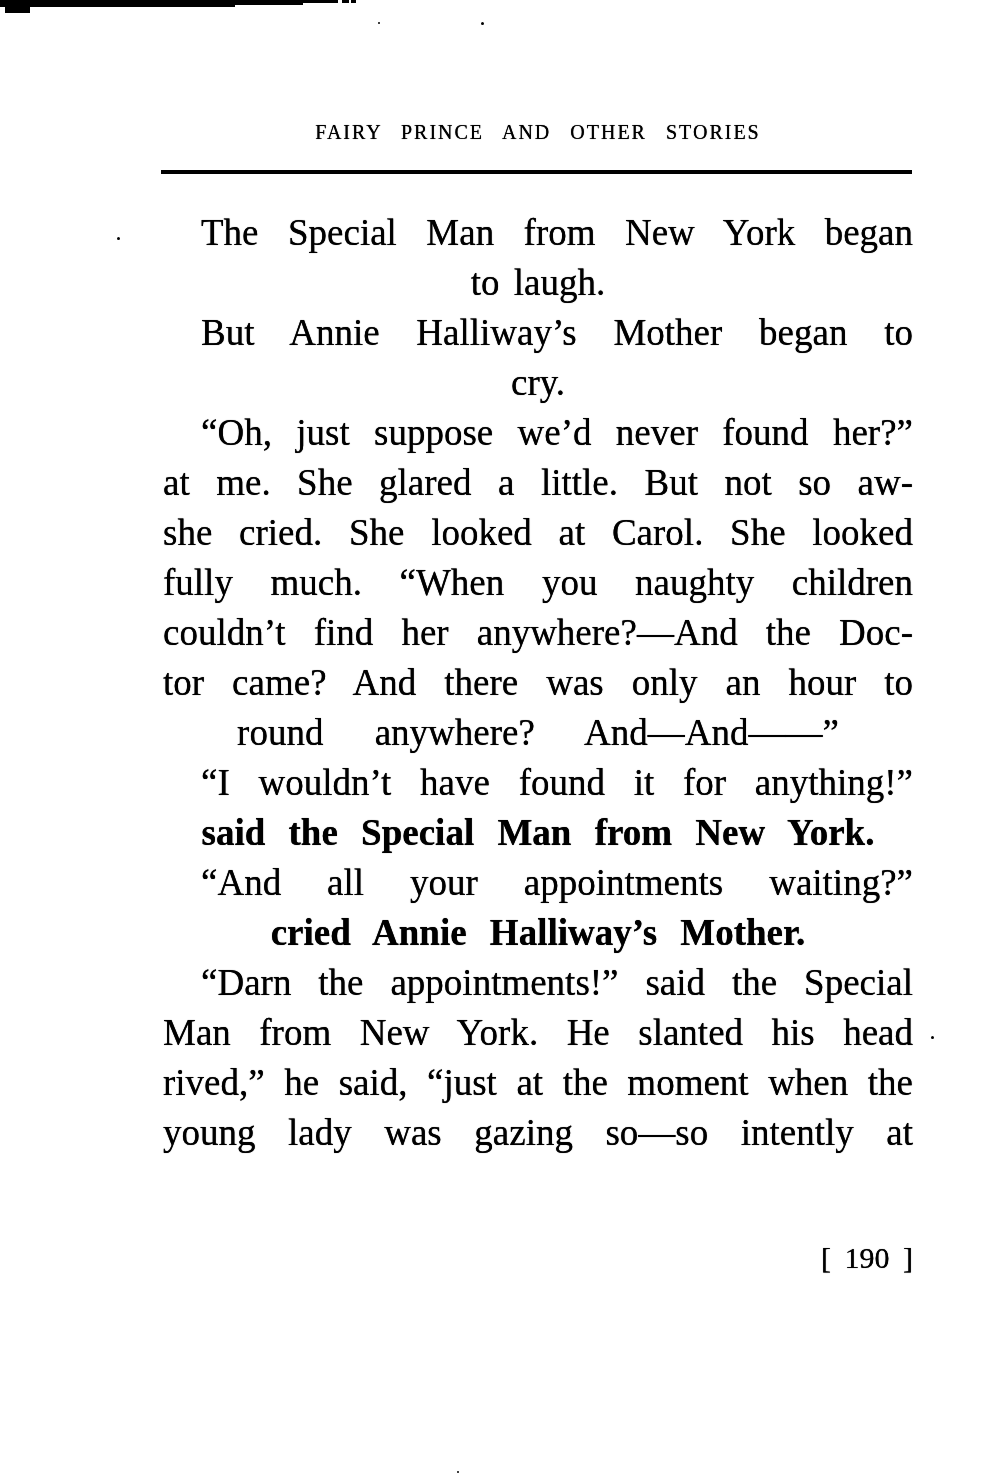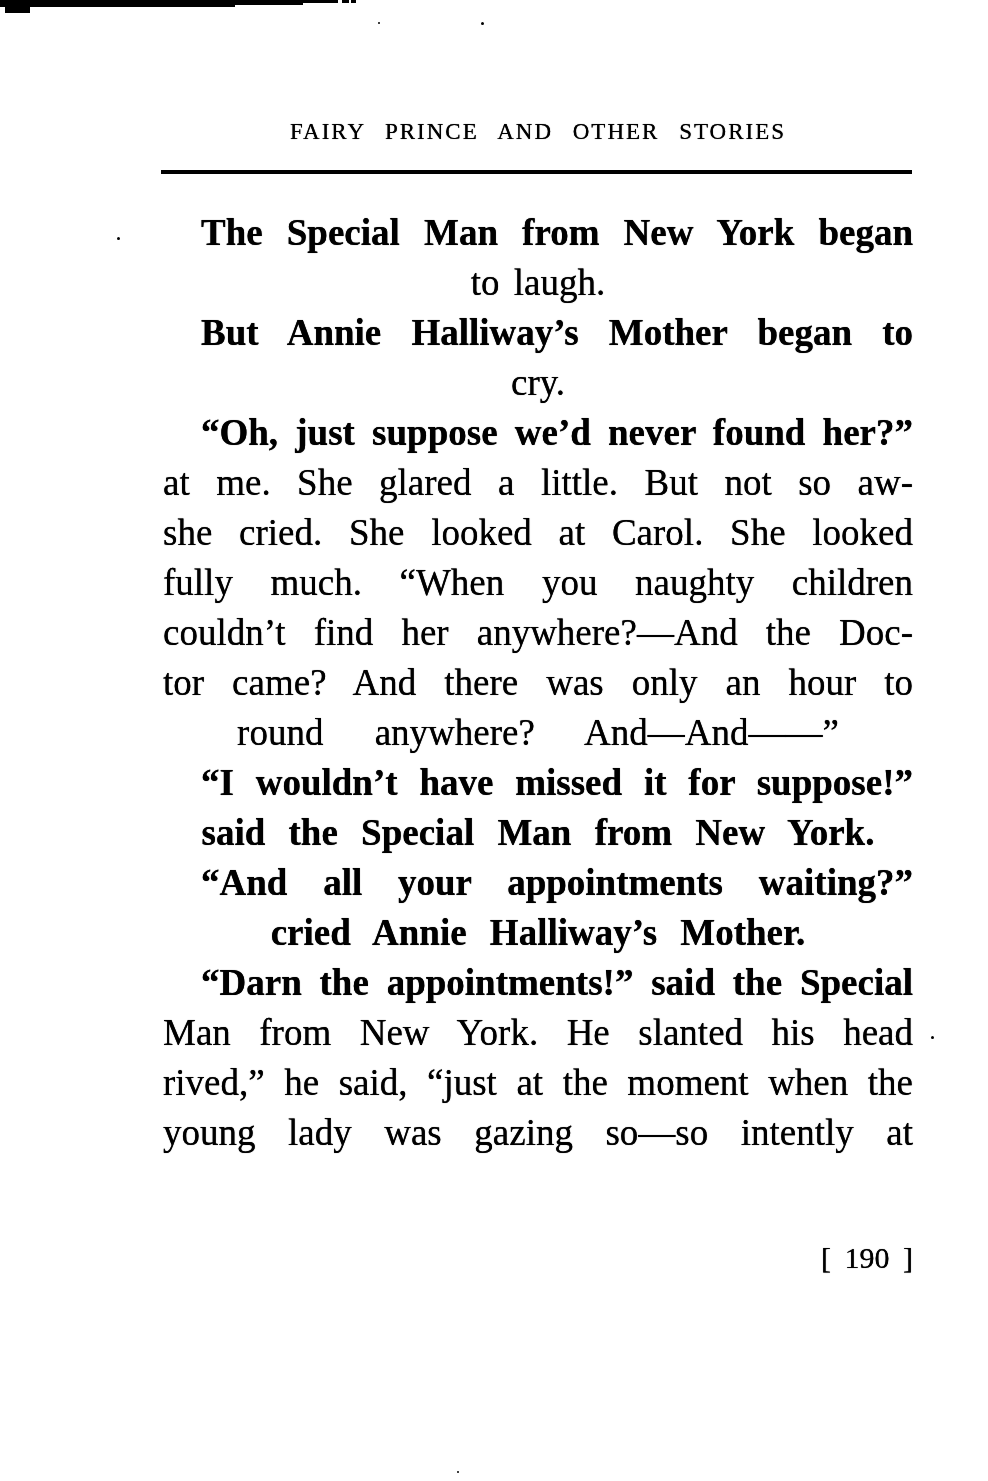--- a/index.html
+++ b/index.html
@@ -11,21 +11,21 @@
     color: var(--ink, #000000);
     font-family: "Liberation Serif", "DejaVu Serif", serif;
     overflow: hidden;
   }
   .running-header {
     position: absolute;
     left: 163px;
     top: 114px;
     width: 750px;
     text-align: center;
-    font-size: 23px;
+    font-size: 20px;
     line-height: 36px;
     letter-spacing: 2px;
     word-spacing: 12px;
     white-space: nowrap;
     text-shadow: 0 0 0.7px currentColor;
   }
   .header-rule {
     position: absolute;
     left: 161px;
     top: 170px;
@@ -41,21 +41,21 @@
     font-size: 37px;
     line-height: 50px;
     word-spacing: 5px;
     text-shadow: 0 0 0.7px currentColor;
   }
   .line {
     height: 50px;
     text-align: justify;
     text-align-last: justify;
   }
-  .line.indent { padding-left: 38px; font-weight: bold; }
+  .line.indent { padding-left: 38px; }
   .line.flush  { text-align: center; text-align-last: auto; }
   .line.loose  { word-spacing: 14px; font-weight: bold; }
   .line.wide   { word-spacing: 42px; }
   .page-number {
     position: absolute;
     left: 163px;
     top: 1236px;
     width: 750px;
     text-align: right;
     font-size: 30px;
@@ -95,21 +95,21 @@
       <div class="line flush">to laugh.</div>
       <div class="line indent">But Annie Halliway’s Mother began to</div>
       <div class="line flush">cry.</div>
       <div class="line indent">“Oh, just suppose we’d never found her?”</div>
       <div class="line">at me. She glared a little. But not so aw-</div>
       <div class="line">she cried. She looked at Carol. She looked</div>
       <div class="line">fully much. “When you naughty children</div>
       <div class="line">couldn’t find her anywhere?—And the Doc-</div>
       <div class="line">tor came? And there was only an hour to</div>
       <div class="line flush wide">round anywhere? And—And——”</div>
-      <div class="line indent">“I wouldn’t have missed it for suppose!”</div>
+      <div class="line indent">“I wouldn’t have found it for anything!”</div>
       <div class="line flush loose">said the Special Man from New York.</div>
       <div class="line indent">“And all your appointments waiting?”</div>
       <div class="line flush loose">cried Annie Halliway’s Mother.</div>
       <div class="line indent">“Darn the appointments!” said the Special</div>
       <div class="line">Man from New York. He slanted his head</div>
       <div class="line">rived,” he said, “just at the moment when the</div>
       <div class="line">young lady was gazing so—so intently at</div>
     </div>
 
   <div class="page-number">[ 190 ]</div>

